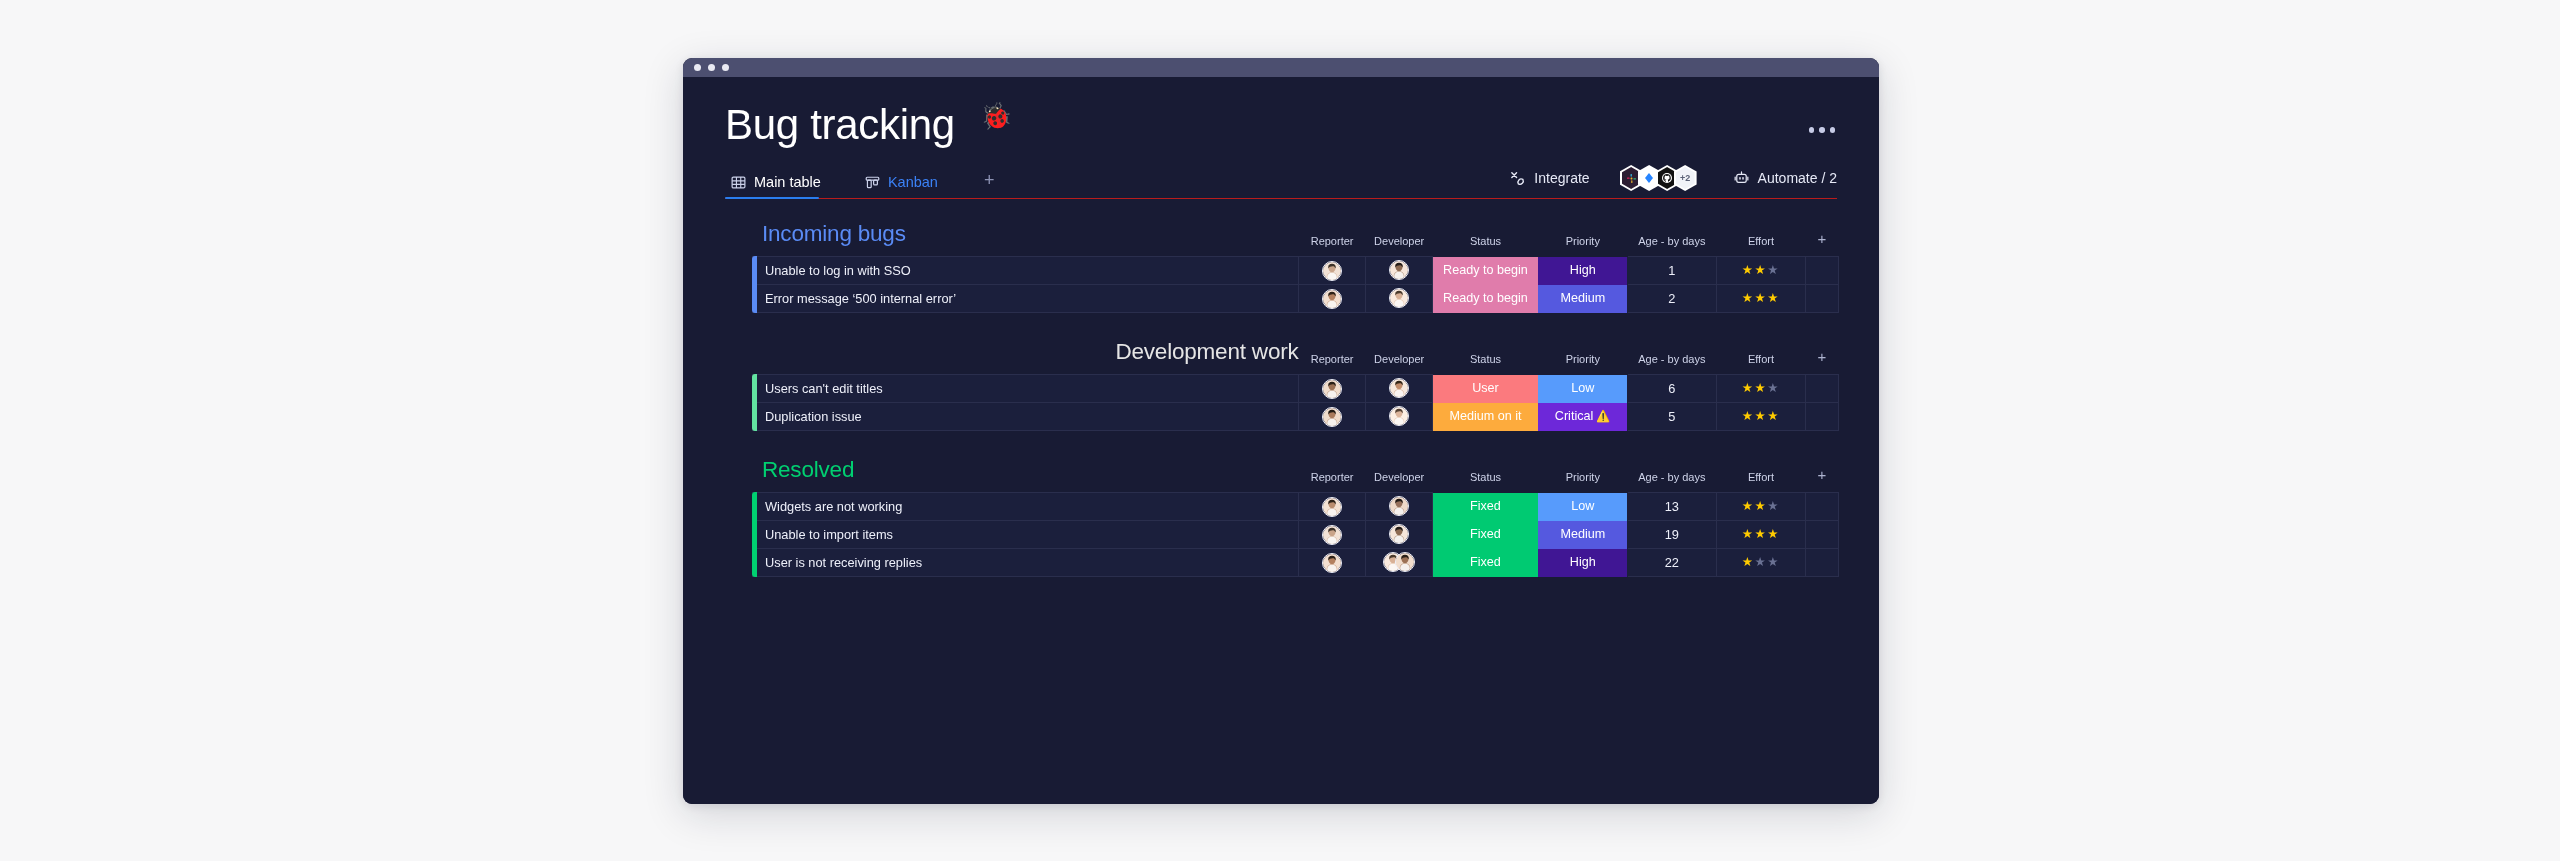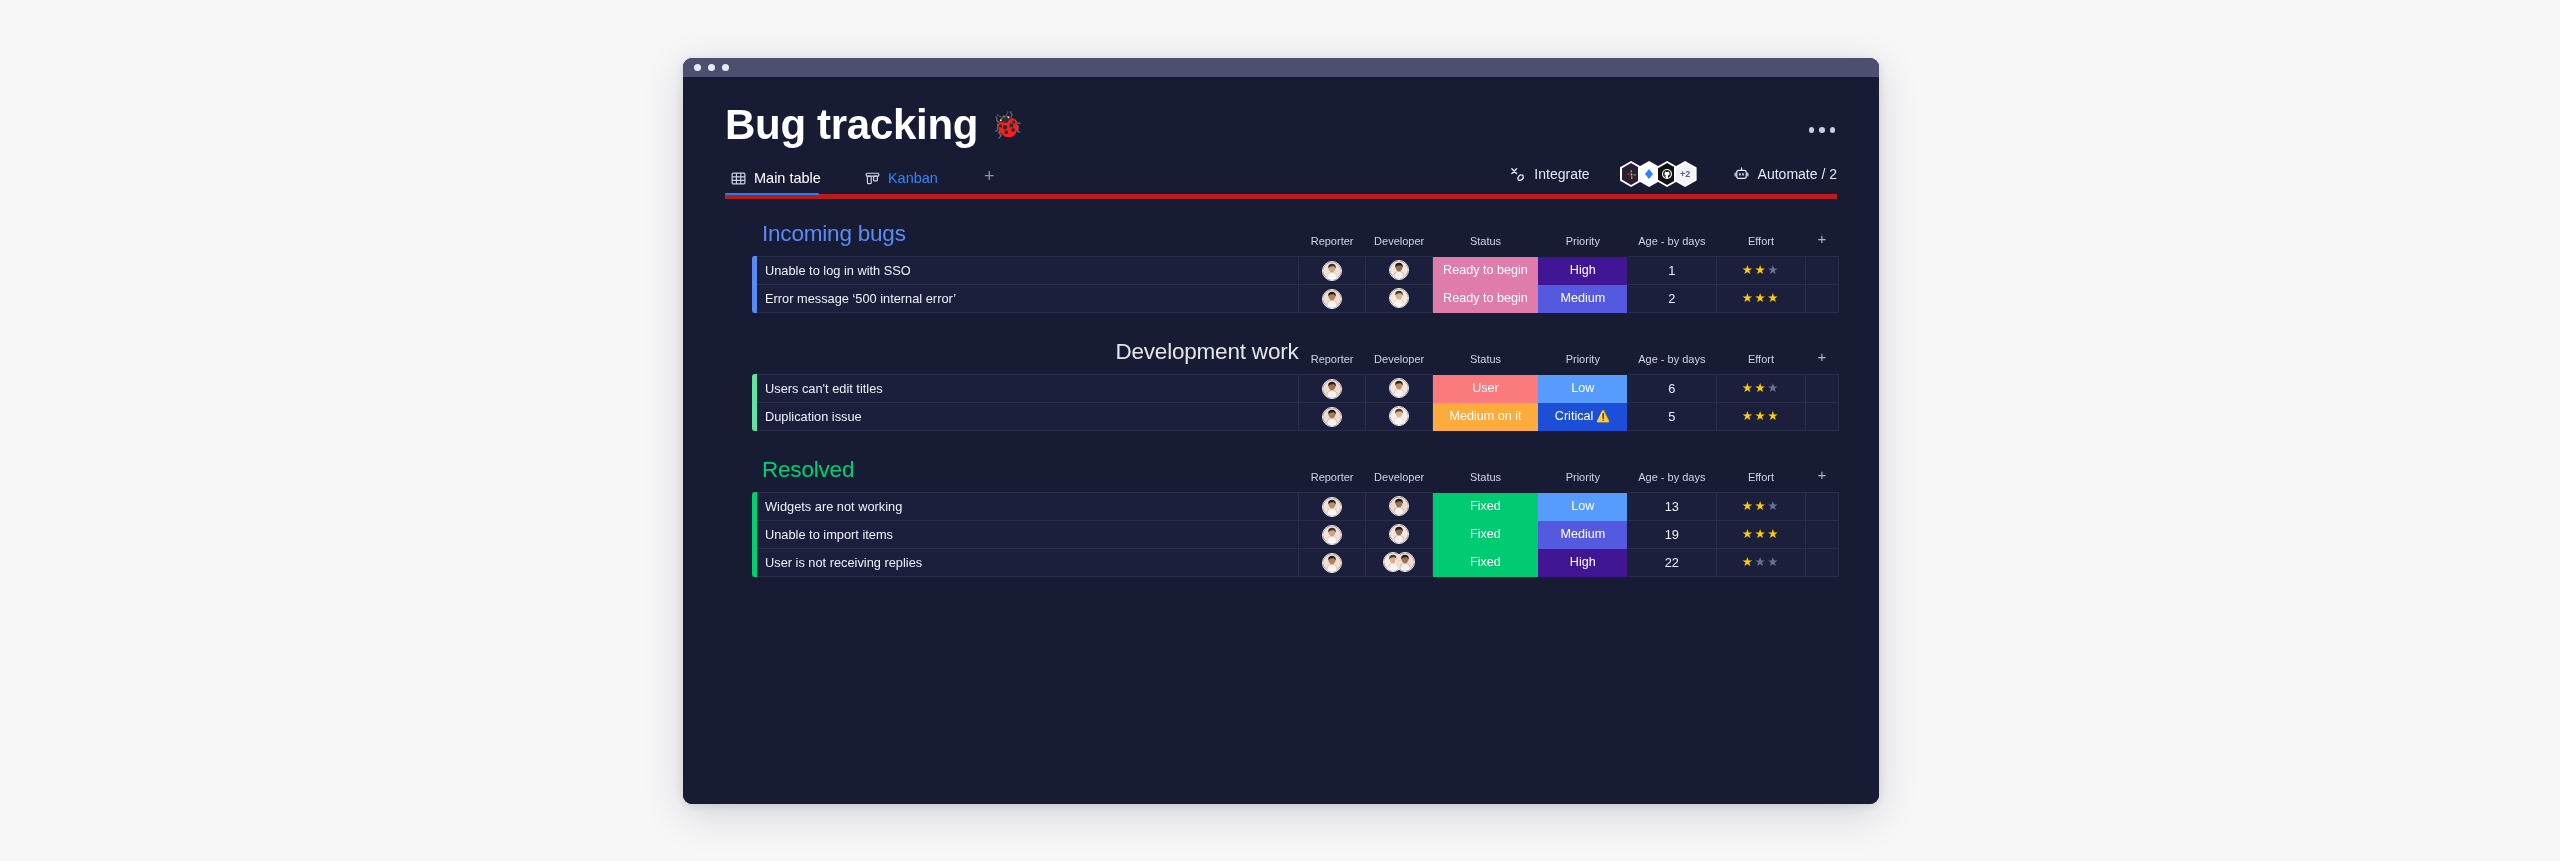--- a/index.html
+++ b/index.html
@@ -33,37 +33,37 @@
     padding: 26px 0 0 0;
     position: relative;
   }
 
   
   .page-head {
     display: flex; align-items: flex-start; justify-content: space-between;
     padding: 0 40px 0 42px;
   }
   .page-title {
-    font-size: 42px; font-weight: 700; color: #ffffff;
+    font-size: 42px; font-weight: 400; color: #ffffff;
     letter-spacing: -0.3px; line-height: 1.05;
-    display: flex; align-items: center; gap: 13px;
+    display: flex; gap: 25px;
     white-space: nowrap;
   }
   .title-emoji { font-size: 26px; line-height: 1; }
   .kebab {
     display: flex; gap: 5px; align-items: center;
     margin-top: 18px; padding: 6px 4px; cursor: pointer;
   }
   .kebab i { width: 5.5px; height: 5.5px; border-radius: 50%; background: #c6cbe6; display: block; }
 
   
   .tabbar {
     margin: 20px 42px 0 42px;
     display: flex; align-items: flex-end; justify-content: space-between;
-    border-bottom: 5px solid #b91c1c;
+    border-bottom: 1px solid #b91c1c;
     height: 32px;
   }
   .tabs-left { display: flex; align-items: flex-end; gap: 0; }
   .tab {
     display: flex; align-items: center; gap: 8px;
     padding: 0 14px 8px 6px; color: #3b82f6; font-size: 14.5px;
     cursor: pointer; position: relative; margin-right: 24px;
   }
   .tab.active { color: #ffffff; }
   .tab.active::after {
@@ -424,21 +424,21 @@
                           <rect width="24" height="24" fill="#fcefe4"></rect>
                           <path d="M12 3c3.2 0 4.6 2.3 4.6 5.2 0 2.9-2 5.4-4.6 5.4S7.4 11.1 7.4 8.2C7.4 5.3 8.8 3 12 3z" fill="#dcb59c"></path>
                           <path d="M12 2.4c3.4 0 5 1.9 5 4.2 0 .9-.3 1.6-.6 1.6-.3 0-.5-1.5-1.6-2.2-1.2-.8-3.6-.4-5.4.3-1.1.4-1.5 1.9-1.8 1.9-.3 0-.6-.8-.6-1.7 0-2.3 1.6-4.1 5-4.1z" fill="#554234"></path>
                           <path d="M12 13.6c4.2 0 7 2.6 7 6.2V24H5v-4.2c0-3.6 2.8-6.2 7-6.2z" fill="#dcb59c" opacity=".55"></path>
                           <path d="M12 14.4c3.9 0 6.3 2.4 6.3 5.6V24H5.7v-4c0-3.2 2.4-5.6 6.3-5.6z" fill="#ffffff" opacity=".85"></path>
                         </svg></span>
                     </span></td>
                   <td class="colored" style="background: rgb(253, 171, 61);">
                     <span class="pill">Medium on it</span>
                   </td>
-                  <td class="colored" style="background: #1d4ed8;">
+                  <td class="colored" style="background: #6d28d9;">
                     <span class="pill">Critical<span class="warn"> ⚠️</span></span>
                   </td>
                   <td>5</td>
                   <td><span class="stars"><span class="star-on">★</span><span class="star-on">★</span><span class="star-on">★</span></span></td>
                   <td></td>
                 </tr>
               </tbody>
             </table>
           </div>
           <div class="group">

